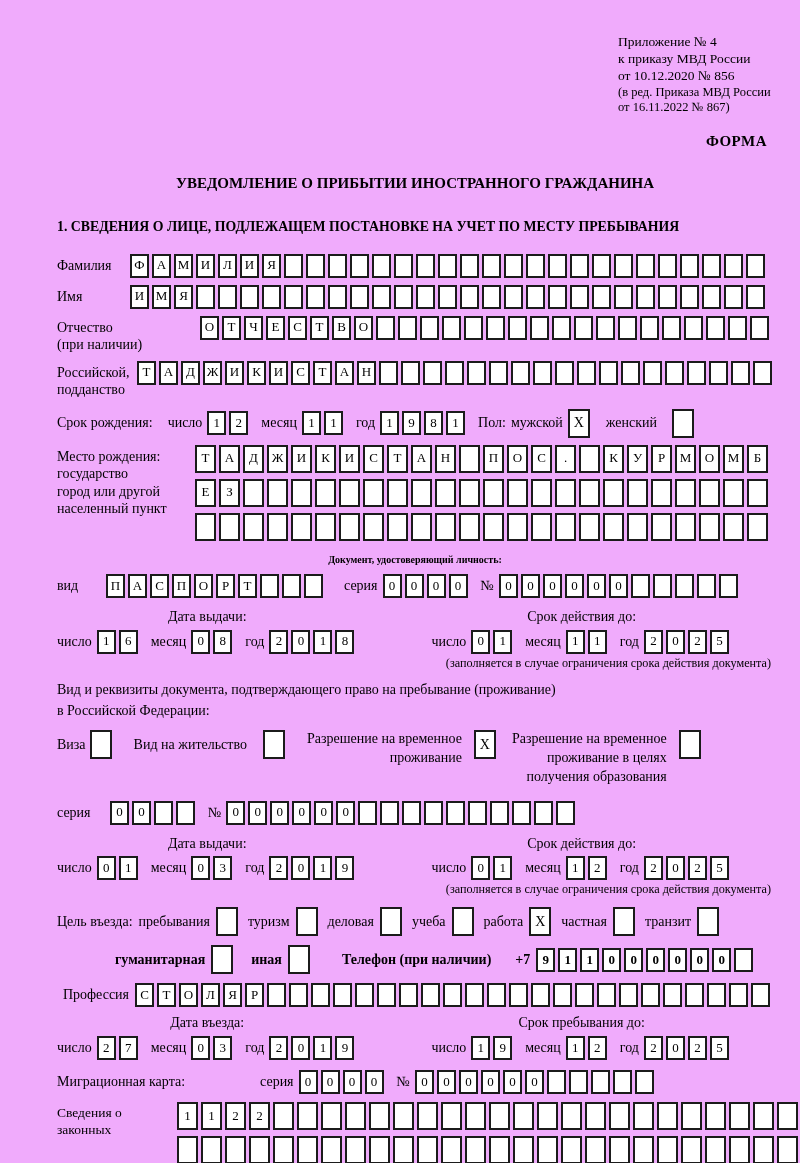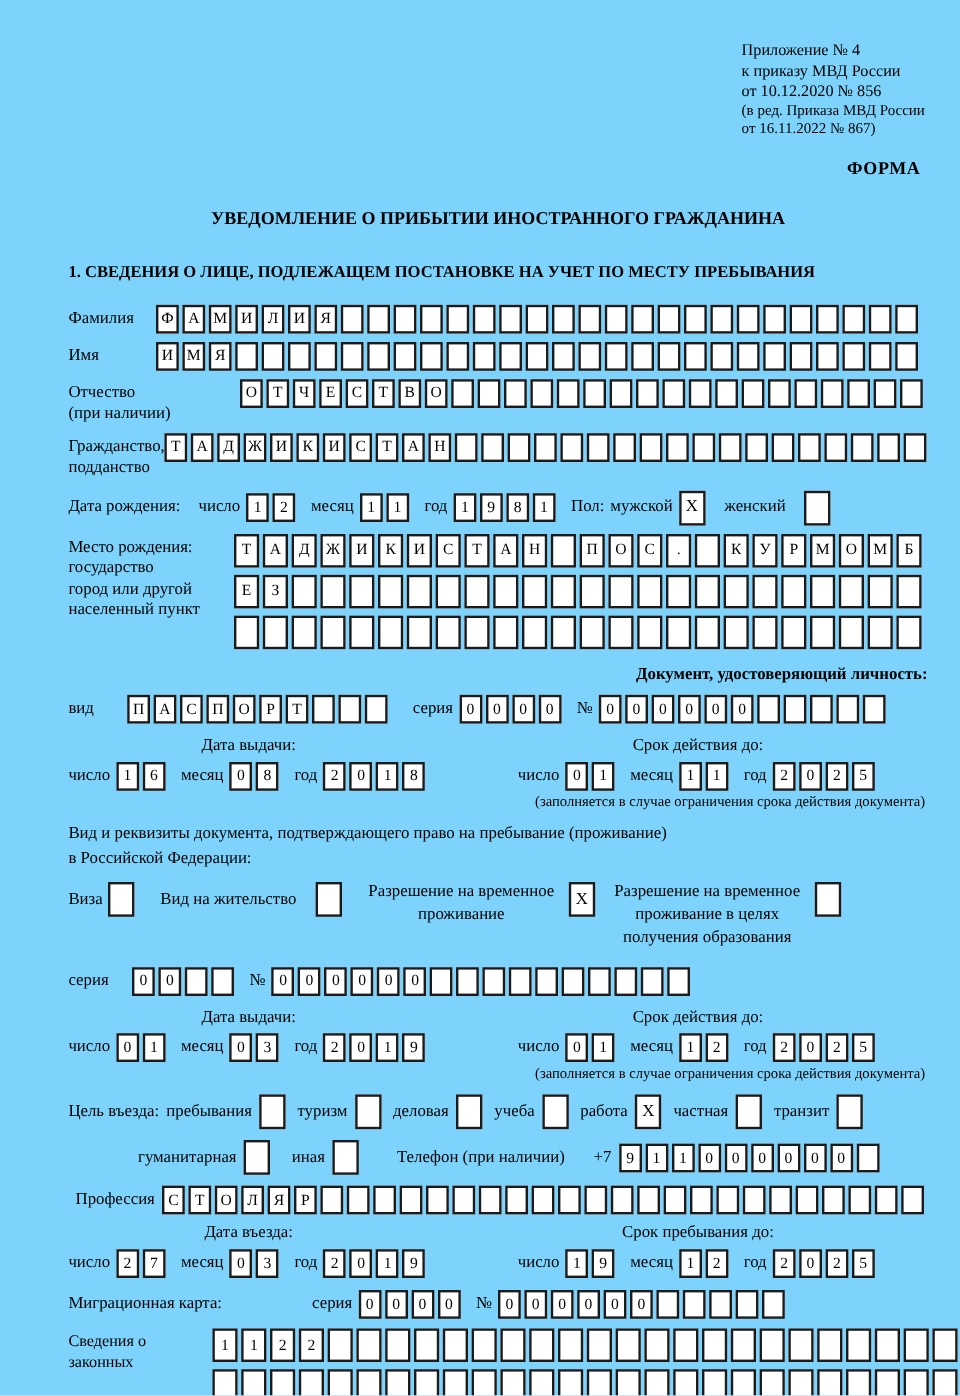--- a/index.html
+++ b/index.html
@@ -1,17 +1,17 @@
 <!DOCTYPE html>
 <html><head>
 <meta charset="utf-8">
 <style>
   html,body{margin:0;padding:0;background:#e8e8e8;}
   .page{
-    width:800px;height:1163px;box-sizing:border-box;background:#7dd3fc;
+    width:800px;height:1163px;box-sizing:border-box;background:#f0abfc;
     padding:34px 27px 20px 57px;overflow:hidden;position:relative;
     font-family:"Liberation Serif","DejaVu Serif",serif;color:#000;font-size:14px;line-height:1.25;
   }
   .appendix{margin-left:561px;font-size:13.5px;}
   .appendix .amend{font-size:12.5px;}
   .forma{ text-align:right;padding-right:6px;font-weight:bold;font-size:15px;margin-top:16px;letter-spacing:.5px;}
   .title{ text-align:center;font-weight:bold;font-size:15px;margin-top:22px;line-height:1.45;}
   .title-underline{display:inline-block;width:56px;border-bottom:2px solid #222;margin-left:10px;vertical-align:baseline;}
   .sect{ font-weight:bold;font-size:13.8px;margin-top:24px;margin-bottom:18px;}
   .frow{display:flex;align-items:flex-start;margin-bottom:7px;}
@@ -25,29 +25,29 @@
   .big .cell{width:17px;height:24px;}
   .chk{
     width:18px;height:25px;border:2px solid #1b1b1b;flex:none;display:inline-flex;
     align-items:center;justify-content:center;font-size:14px;background:#fff;vertical-align:middle;
   }
   .inl{display:flex;align-items:center;flex-wrap:nowrap;}
   .inl .lbl{margin:0 5px 0 10px;flex:none;}
   .inl .lbl.first{margin-left:0;}
   .stack{display:flex;flex-direction:column;}
   .stack .boxrow{margin-bottom:6px;}
-  .doc-head{ text-align:right;font-weight:bold;font-size:14px;margin:4px 0 8px 0;}
+  .doc-head{ text-align:center;font-weight:bold;font-size:10px;margin:4px 0 8px 0;}
   .dates-row{display:flex;align-items:flex-start;margin-top:10px;margin-bottom:2px;}
   .date-col{display:inline-block;}
   .date-col.right{margin-left:74px;}
   .date-heading{text-align:center;font-size:14px;margin-bottom:4px;}
   .note{font-size:12.2px;text-align:right;margin:2px 2px 10px 0;}
   .intro{font-size:14px;margin-top:4px;font-family:Liberation Serif, serif;}
   .visa-row{display:flex;align-items:flex-start;margin-top:10px;margin-bottom:14px;}
-  .opt-lines{text-align:center;font-size:14px;line-height:1.35;}
+  .opt-lines{text-align:right;font-size:14px;line-height:1.35;}
   .gap4{width:4px;flex:none;}.gap12{width:12px;flex:none;}
   .gap16{width:16px;flex:none;}.gap22{width:22px;flex:none;}
   .purpose-row{display:flex;align-items:center;margin-bottom:9px;flex-wrap:nowrap;}
   .purpose-row .plbl{flex:none;margin-right:6px;}
   .purpose-row .chk{margin-right:10px;}
   .mt10{margin-top:10px;}
 </style>
 </head>
 <body>
 
@@ -168,21 +168,21 @@
         <span class="cell"></span>
         <span class="cell"></span>
         <span class="cell"></span>
         <span class="cell"></span>
         <span class="cell"></span>
       </div>
   </div>
 
   <div class="frow">
     <div class="flabel" style="width:80px;">
-      <div>Гражданство,</div>
+      <div>Российской,</div>
       <div class="sublabel">подданство</div>
     </div>
     <div class="boxes">
         <span class="cell">Т</span>
         <span class="cell">А</span>
         <span class="cell">Д</span>
         <span class="cell">Ж</span>
         <span class="cell">И</span>
         <span class="cell">К</span>
         <span class="cell">И</span>
@@ -205,21 +205,21 @@
         <span class="cell"></span>
         <span class="cell"></span>
         <span class="cell"></span>
         <span class="cell"></span>
         <span class="cell"></span>
         <span class="cell"></span>
       </div>
   </div>
 
   <div class="frow inl" style="margin-top:10px;">
-    <span class="lbl first">Дата рождения:</span>
+    <span class="lbl first">Срок рождения:</span>
     <span class="lbl">число</span>
     <span class="boxes">
         <span class="cell">1</span>
         <span class="cell">2</span>
       </span>
     <span class="lbl">месяц</span>
     <span class="boxes">
         <span class="cell">1</span>
         <span class="cell">1</span>
       </span>
@@ -527,21 +527,21 @@
     <span class="chk"></span>
     <span class="plbl">учеба</span>
     <span class="chk"></span>
     <span class="plbl">работа</span>
     <span class="chk">X</span>
     <span class="plbl">частная</span>
     <span class="chk"></span>
     <span class="plbl">транзит</span>
     <span class="chk"></span>
   </div>
-  <div class="purpose-row" style="margin-left:58px;">
+  <div class="purpose-row" style="margin-left:58px;font-weight:bold;">
     <span class="plbl">гуманитарная</span>
     <span class="chk"></span>
     <span class="plbl" style="margin-left:8px;">иная</span>
     <span class="chk"></span>
     <span class="plbl" style="margin-left:22px;">Телефон (при наличии)</span>
     <span class="plbl" style="margin-left:18px;">+7</span>
     <span class="boxes">
         <span class="cell">9</span>
         <span class="cell">1</span>
         <span class="cell">1</span>

